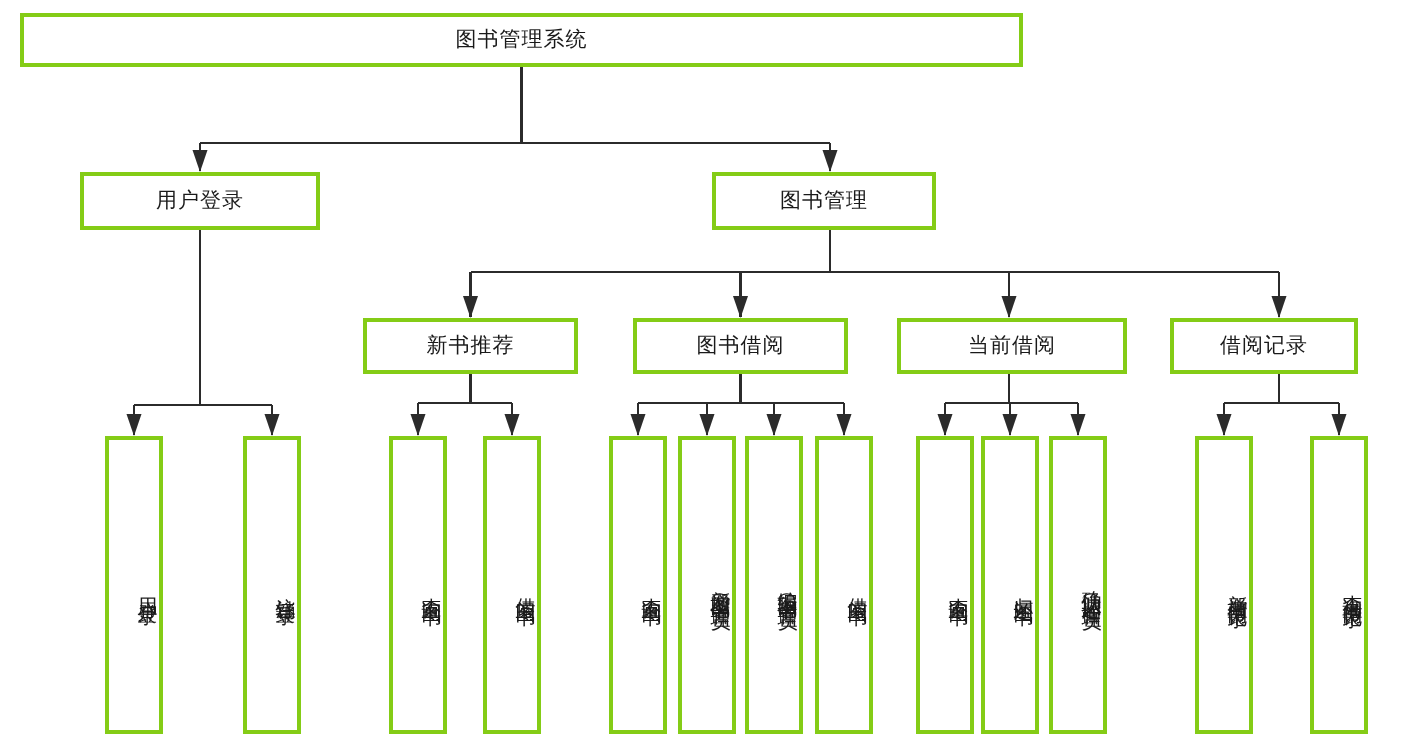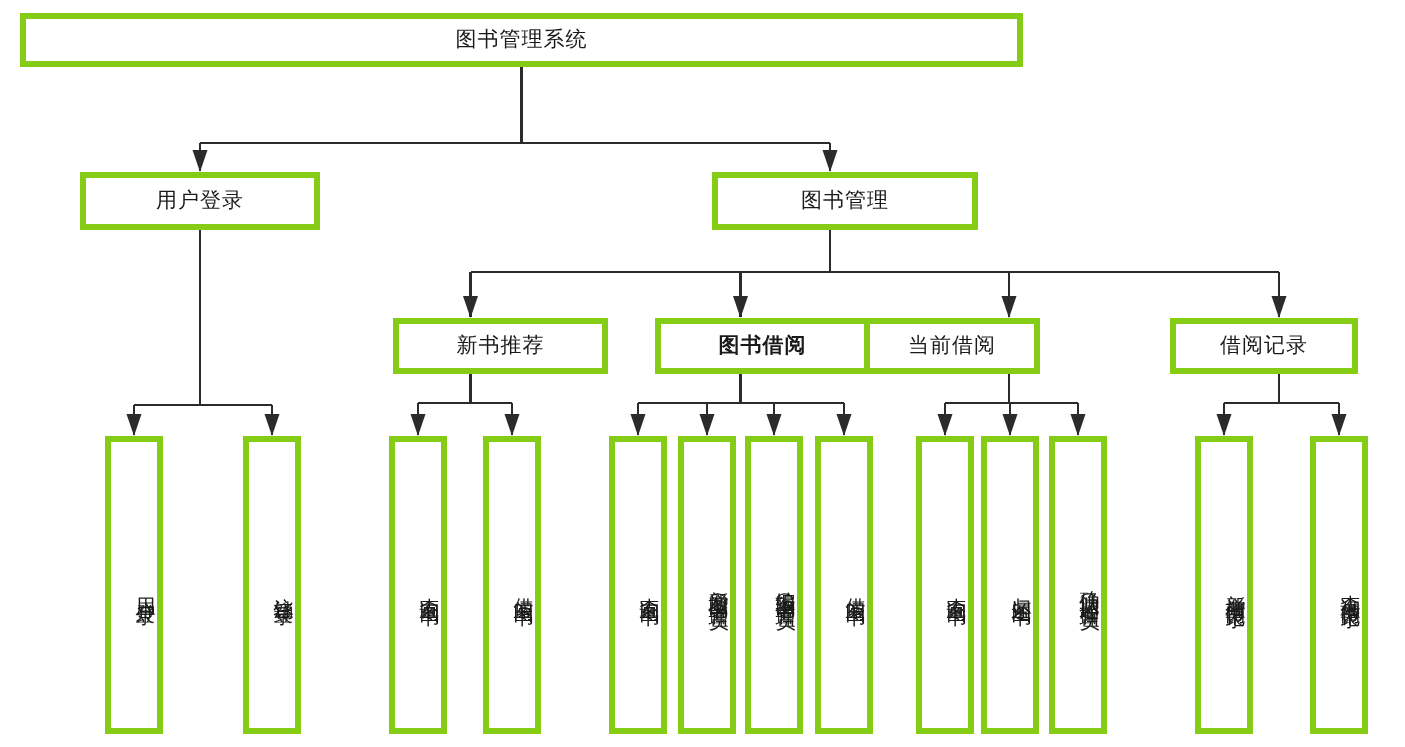--- a/index.html
+++ b/index.html
@@ -20,21 +20,21 @@
     position: absolute;
     left: 0;
     top: 0;
     width: 1405px;
     height: 747px;
     pointer-events: none;
   }
   .node {
     position: absolute;
     box-sizing: border-box;
-    border: 6px solid #84cc16;
+    border: 4px solid #84cc16;
     background: #ffffff;
     display: flex;
     align-items: center;
     justify-content: center;
     color: #1a1a1a;
   }
   .node.horiz {
     font-size: 21px;
     letter-spacing: 1px;
     line-height: 1.2;
@@ -123,30 +123,30 @@
       <line x1="1339" y1="403" x2="1339" y2="435" stroke="#2b2b2b" stroke-width="2.6" shape-rendering="crispEdges"></line>
       <polygon points="1331.5,414 1346.5,414 1339,436" fill="#2b2b2b"></polygon>
     </svg>
   <div id="nodes-layer">
       <div class="node horiz" style="left: 20px; top: 13px; width: 1003px; height: 54px;">
         <span>图书管理系统</span>
       </div>
       <div class="node horiz" style="left: 80px; top: 172px; width: 240px; height: 58px;">
         <span>用户登录</span>
       </div>
-      <div class="node horiz" style="left: 712px; top: 172px; width: 266px; height: 58px;">
+      <div class="node horiz" style="left: 712px; top: 172px; width: 224px; height: 58px;">
         <span>图书管理</span>
       </div>
-      <div class="node horiz" style="left: 363px; top: 318px; width: 215px; height: 56px; margin-left: 30px;">
+      <div class="node horiz" style="left: 363px; top: 318px; width: 215px; height: 56px;">
         <span>新书推荐</span>
       </div>
-      <div class="node horiz" style="left: 655px; top: 318px; width: 215px; height: 56px; font-weight: bold;">
+      <div class="node horiz" style="left: 633px; top: 318px; width: 215px; height: 56px;">
         <span>图书借阅</span>
       </div>
-      <div class="node horiz" style="left: 864px; top: 318px; width: 176px; height: 56px;">
+      <div class="node horiz" style="left: 897px; top: 318px; width: 230px; height: 56px;">
         <span>当前借阅</span>
       </div>
       <div class="node horiz" style="left: 1170px; top: 318px; width: 188px; height: 56px;">
         <span>借阅记录</span>
       </div>
       <div class="node vert" style="left: 105px; top: 436px; width: 58px; height: 298px;">
         <span>用户登录</span>
       </div>
       <div class="node vert" style="left: 243px; top: 436px; width: 58px; height: 298px;">
         <span>注销登录</span>

